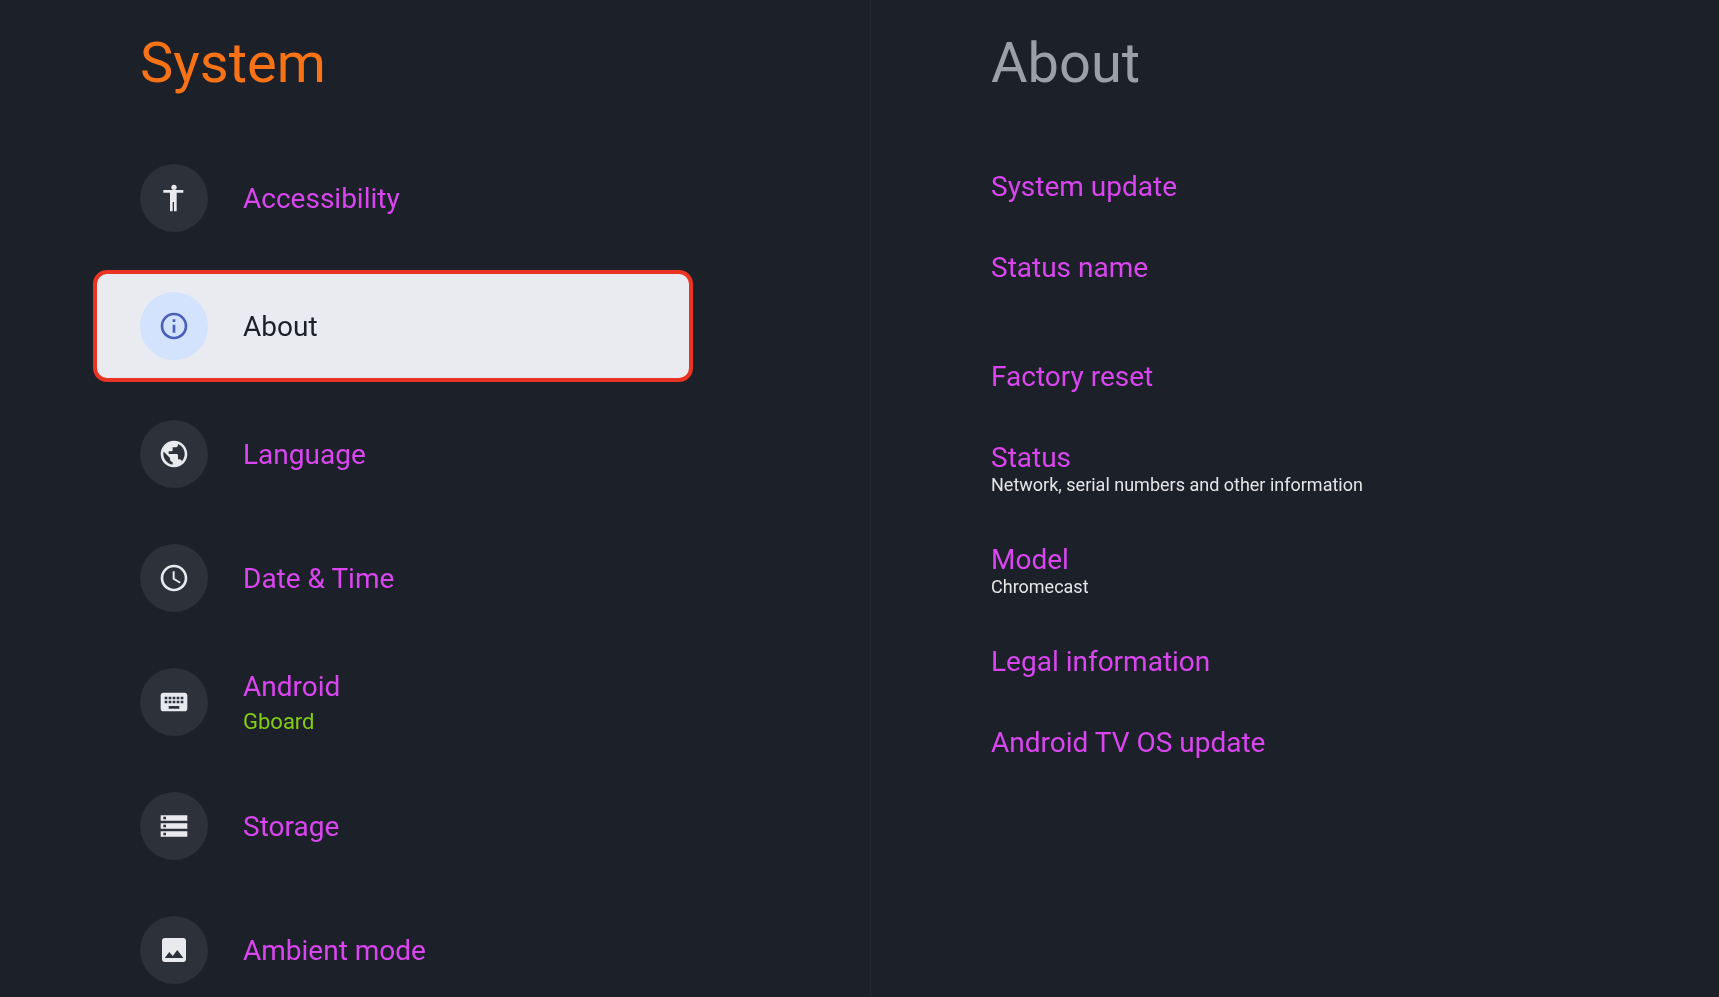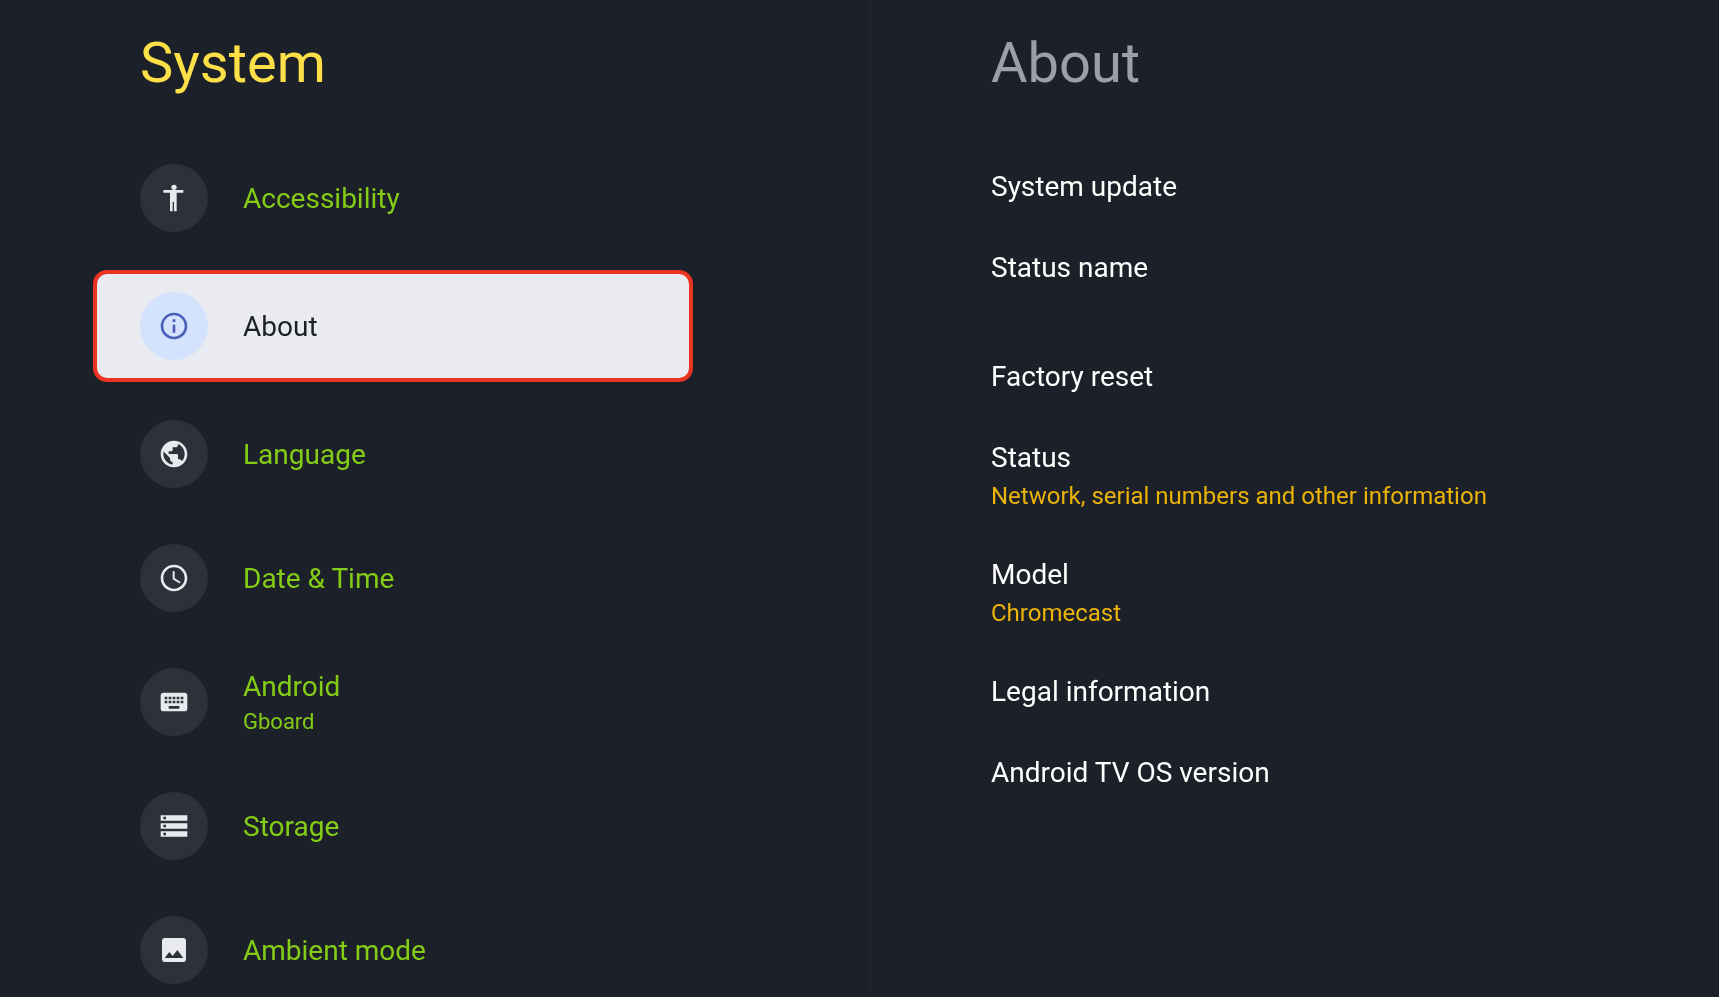--- a/index.html
+++ b/index.html
@@ -23,21 +23,21 @@
       position: relative;
     }
 
     .right-panel {
       flex: 1;
       padding: 30px 0 0 0;
       border-left: 1px solid rgba(255,255,255,0.03);
     }
 
     .panel-title {
-      color: #fde047;
+      color: #f97316;
       font-size: 56px;
       font-weight: 400;
       margin-left: 140px;
       margin-bottom: 50px;
     }
 
     .right-panel .panel-title {
       color: #9aa0a6;
       margin-left: 120px;
     }
@@ -87,21 +87,21 @@
     .menu-item-selected .icon-circle svg {
       fill: #4a5fb8;
     }
 
     .menu-text {
       display: flex;
       flex-direction: column;
     }
 
     .menu-label {
-      color: #84cc16;
+      color: #d946ef;
       font-size: 28px;
       font-weight: 400;
     }
 
     .menu-item-selected .menu-label {
       color: #1c2028;
     }
 
     .menu-sublabel {
       color: #84cc16;
@@ -113,30 +113,29 @@
     .about-menu-list {
       padding-left: 120px;
     }
 
     .about-item {
       padding: 24px 0;
       cursor: pointer;
     }
 
     .about-label {
-      color: #ffffff;
+      color: #d946ef;
       font-size: 28px;
       font-weight: 400;
     }
 
     .about-sublabel {
-      color: #eab308;
-      font-size: 24px;
-      font-weight: 400;
-      margin-top: 8px;
+      color: #e5e5e5;
+      font-size: 18px;
+      font-weight: 400;
     }
   </style>
 </head>
 <body>
 
 <div class="left-panel">
   <h1 class="panel-title">System</h1>
 
   <div class="menu-list">
 
@@ -247,17 +246,17 @@
     <div class="about-item">
       <div class="about-label">Model</div>
       <div class="about-sublabel">Chromecast</div>
     </div>
 
     <div class="about-item">
       <div class="about-label">Legal information</div>
     </div>
 
     <div class="about-item">
-      <div class="about-label">Android TV OS version</div>
+      <div class="about-label">Android TV OS update</div>
     </div>
 
   </div>
 </div>
 
 </body></html>

